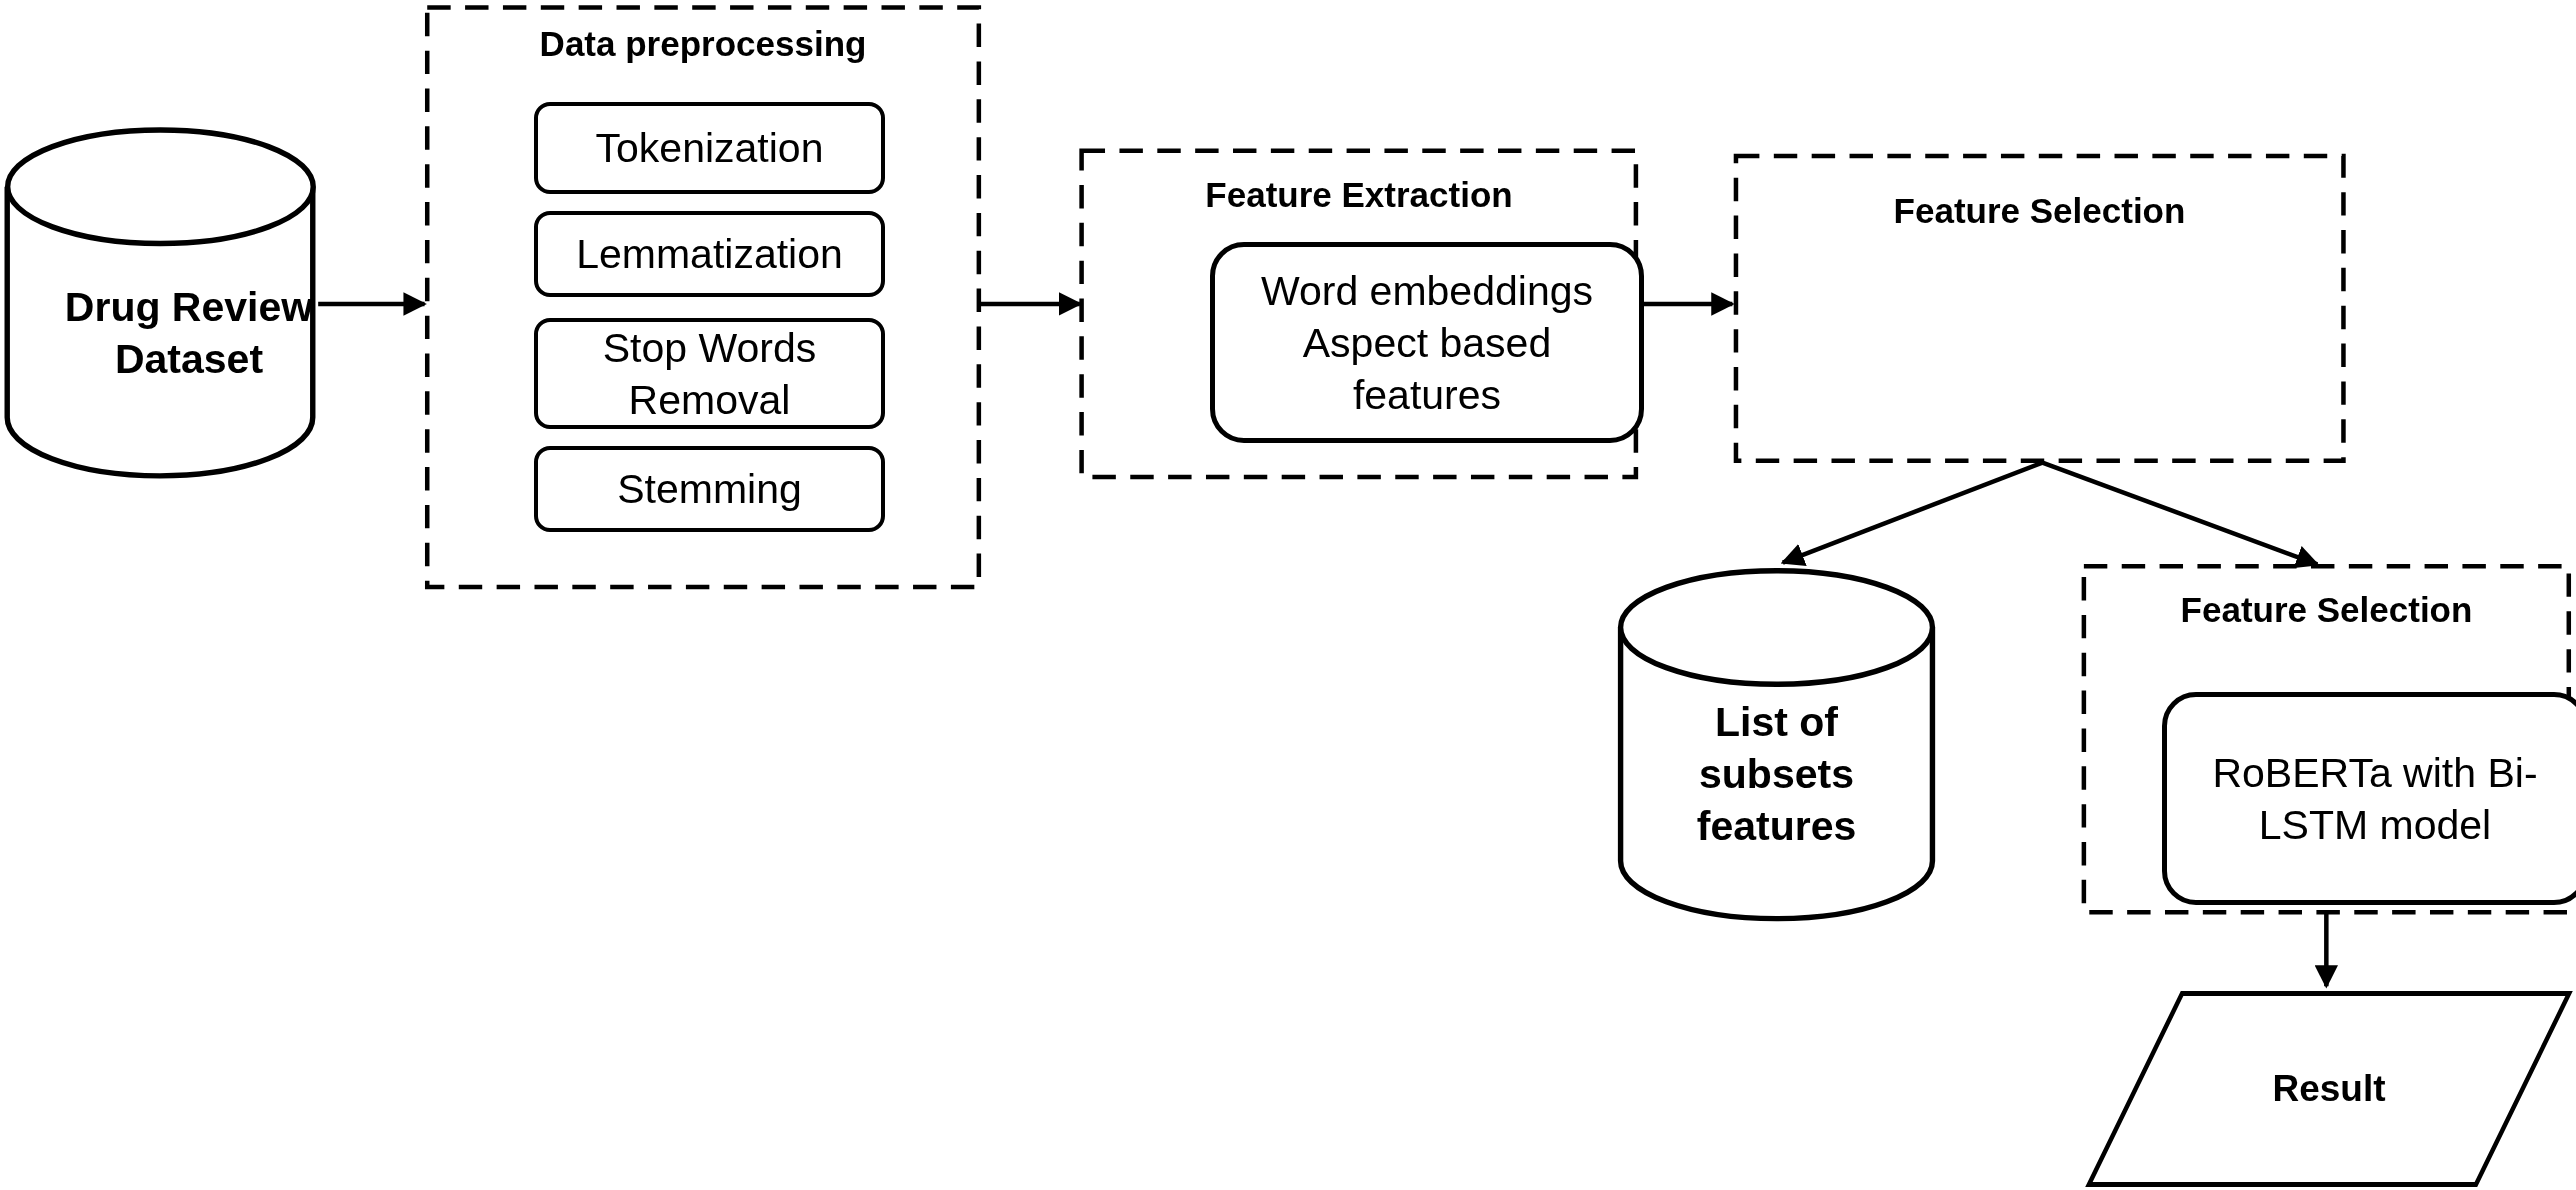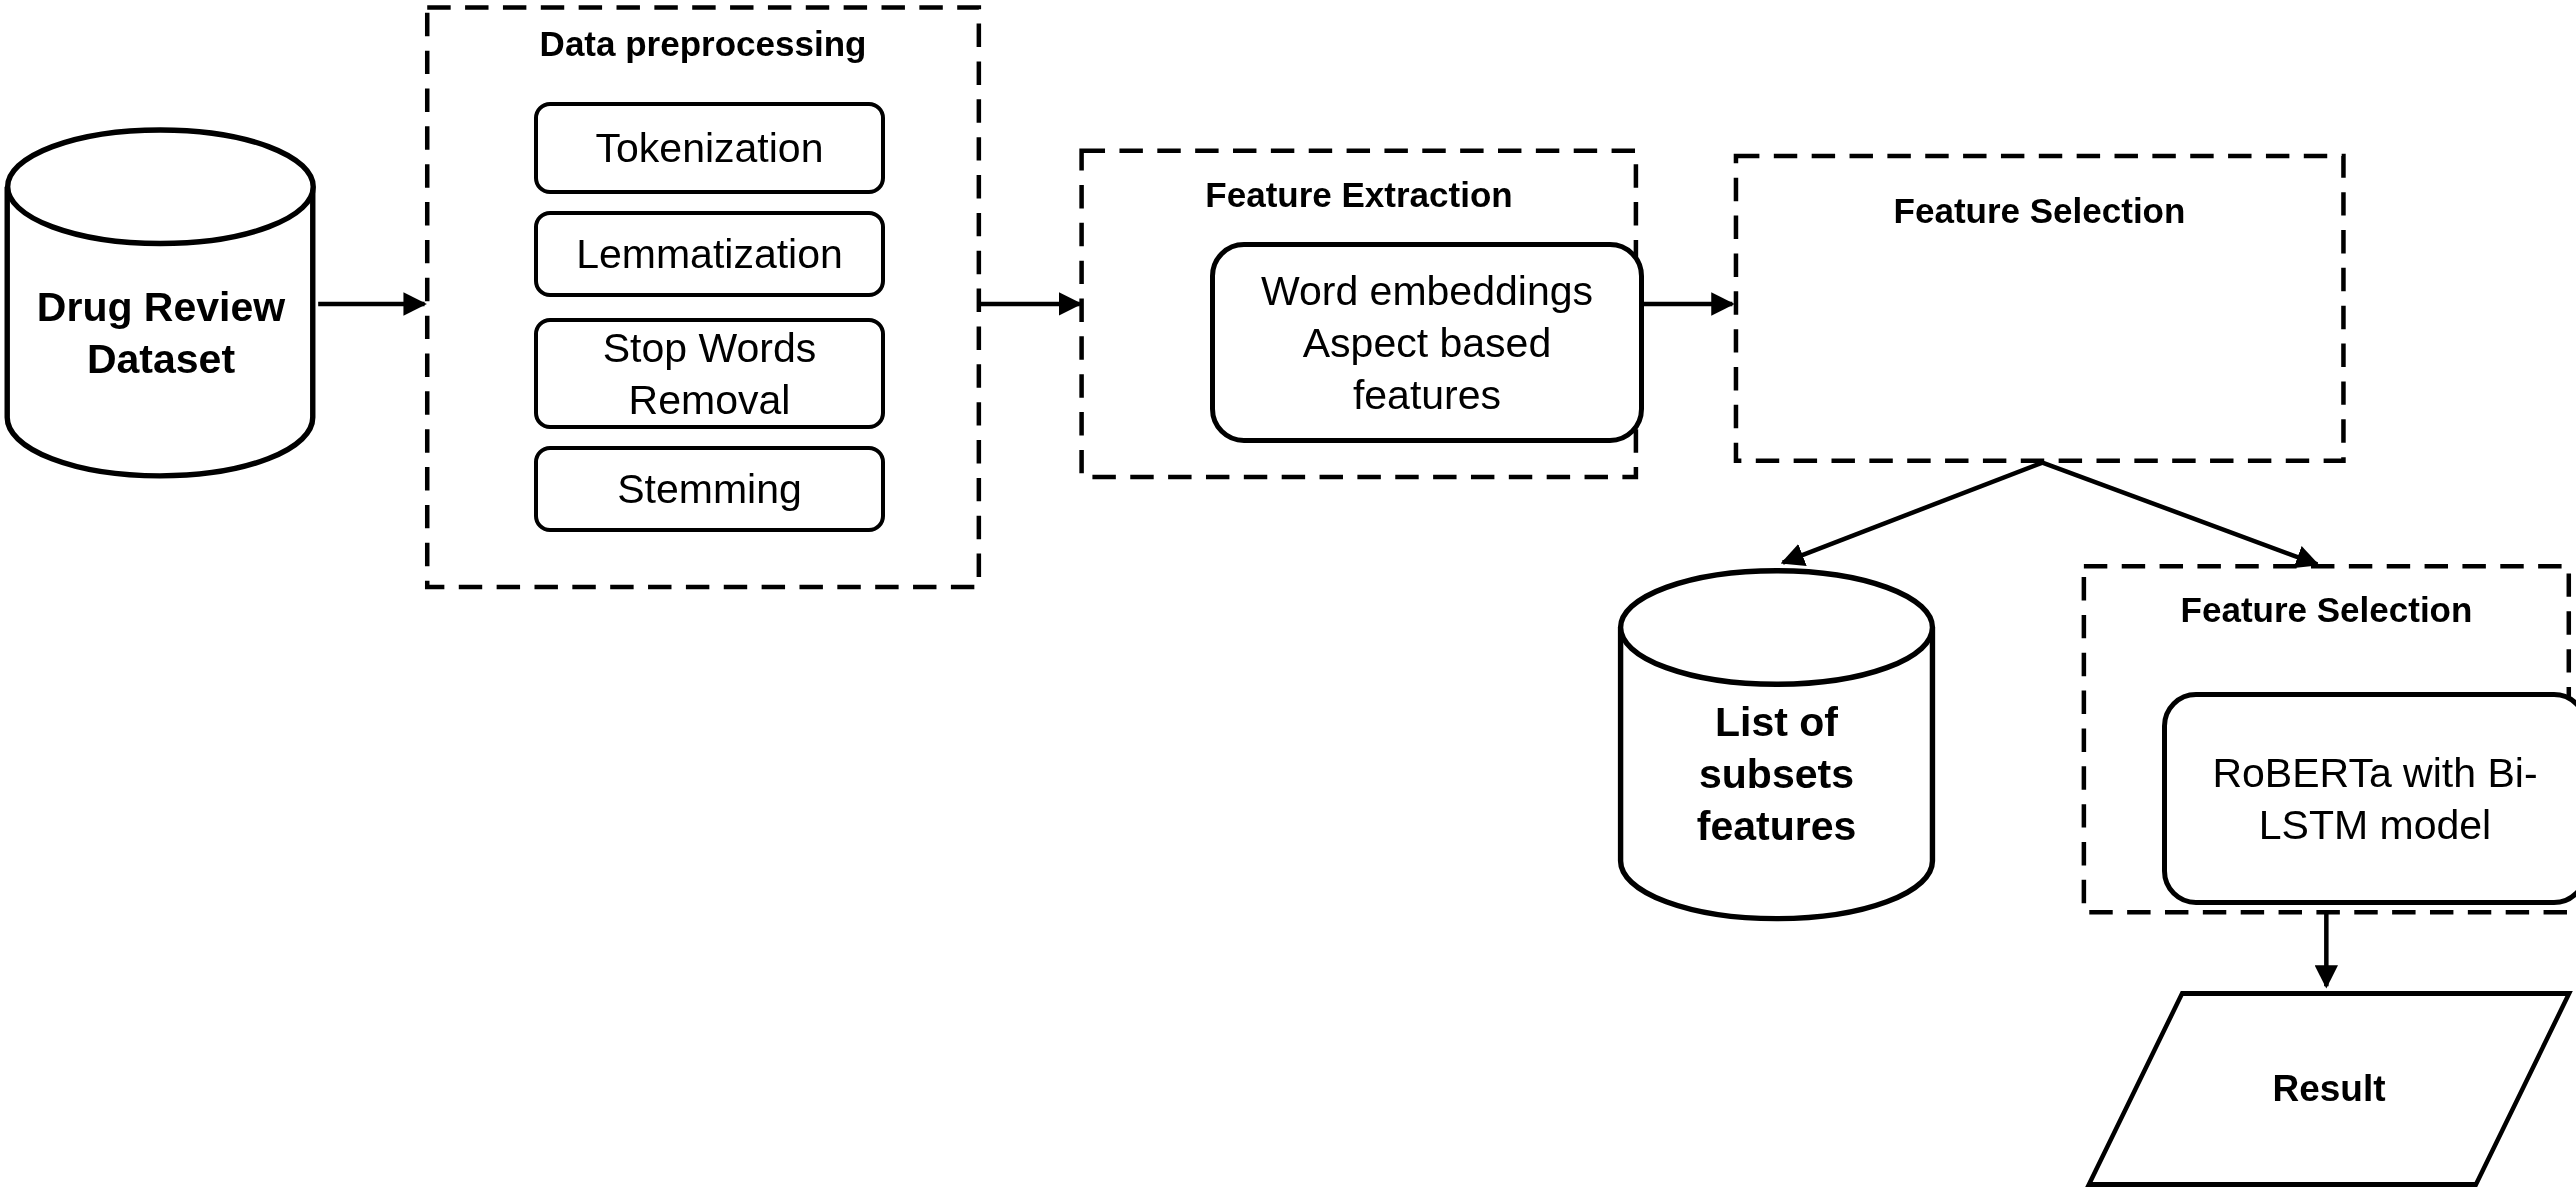--- a/index.html
+++ b/index.html
@@ -100,21 +100,21 @@
     </g>
 
     <line x1="353" y1="337" x2="471" y2="337" stroke="#000000" stroke-width="5" marker-end="url(#ah)"></line>
     <line x1="1087" y1="337" x2="1198" y2="337" stroke="#000000" stroke-width="5" marker-end="url(#ah)"></line>
     <line x1="1813" y1="337" x2="1922" y2="337" stroke="#000000" stroke-width="5" marker-end="url(#ah)"></line>
     <line x1="2266" y1="513" x2="1978" y2="624" stroke="#000000" stroke-width="5" marker-end="url(#ah)"></line>
     <line x1="2266" y1="513" x2="2571" y2="626" stroke="#000000" stroke-width="5" marker-end="url(#ah)"></line>
     <line x1="2581" y1="1013" x2="2581" y2="1094" stroke="#000000" stroke-width="5" marker-end="url(#ah)"></line>
   </svg>
 
-  <div class="shape-label" style="left:4.5px; top:243px; width:313px; height:180px;">Drug Review
+  <div class="shape-label" style="left:4.5px; top:243px; width:313px; height:180px;padding-left:28px;">Drug Review
 Dataset</div>
   <div class="shape-label" style="left:1618px; top:669px; width:317px; height:210px;">List of
 subsets
 features</div>
 
   <div class="group-title" style="left:427px; top:20px; width:552px;">Data preprocessing</div>
   <div class="node-box" style="left:534px; top:102px; width:343px; height:84px;">Tokenization</div>
   <div class="node-box" style="left:534px; top:211px; width:343px; height:78px;">Lemmatization</div>
   <div class="node-box" style="left:534px; top:318px; width:343px; height:103px;">Stop Words
 Removal</div>

